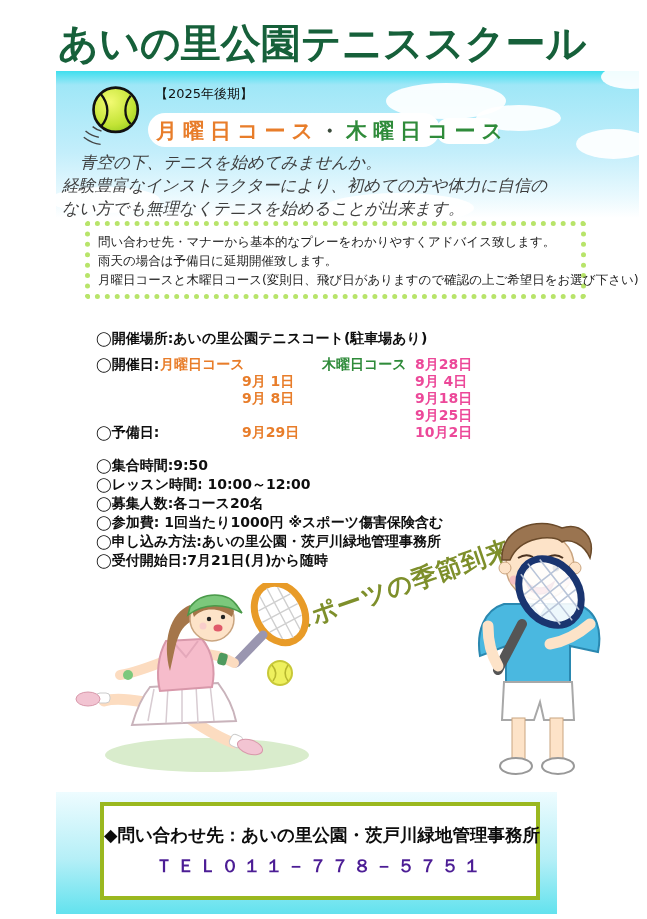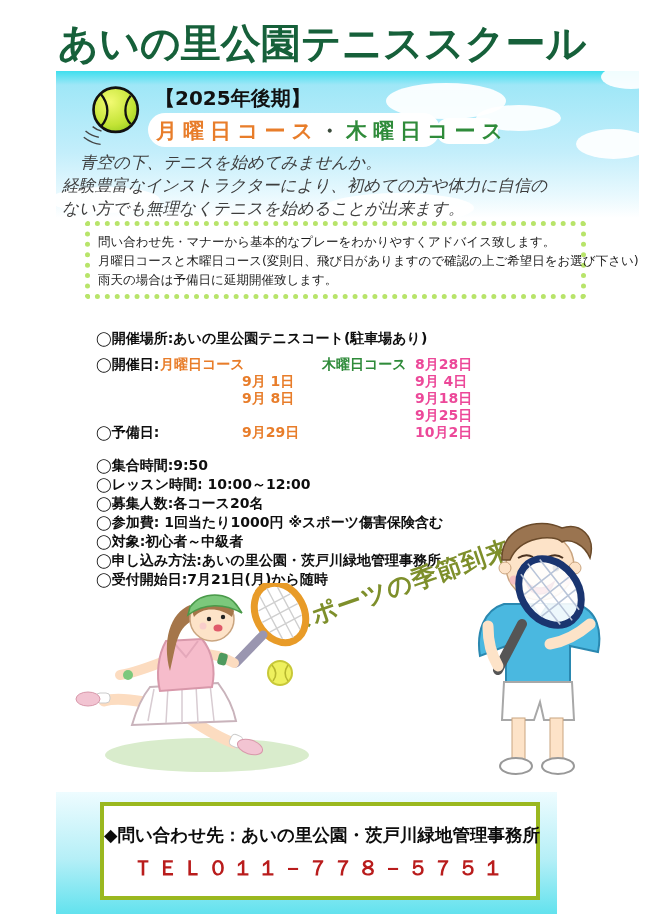--- a/index.html
+++ b/index.html
@@ -17,21 +17,21 @@
   
   .sky-band{
     position:absolute;left:56px;top:71px;width:583px;height:147px;
     background:linear-gradient(180deg,#3fdfee 0px,#9fe7f7 14px,#c3eefb 55%,#e9f9fe 85%,#ffffff 100%);
   }
   .cloud{position:absolute;background:rgba(255,255,255,0.92);border-radius:50%;}
   .bubble{position:absolute;background:#ffffff;border-radius:20px;}
   .ball-icon{position:absolute;left:26px;top:14px;width:62px;height:62px;}
   .term{
     position:absolute;left:99px;top:14px;
-    font-size:20px;font-weight:700;color:#111;white-space:nowrap;
+    font-size:13px;font-weight:400;color:#111;white-space:nowrap;
   }
   .course-line{
     position:absolute;left:100px;top:46px;
     font-size:21px;font-weight:800;letter-spacing:6px;white-space:nowrap;
   }
   .course-mon{color:#e87d2a;}
   .course-sep{color:#3a4a3a;}
   .course-thu{color:#2f8b3a;}
   .intro{
     position:absolute;left:6px;top:80px;width:560px;
@@ -80,21 +80,21 @@
   .contact-box{
     position:absolute;left:44px;top:10px;width:432px;height:90px;
     background:#ffffff;border:4px solid #9ab81f;
   }
   .contact-line1{
     margin-top:17px;text-align:center;
     font-size:17.5px;font-weight:800;color:#0c0c0c;white-space:nowrap;
   }
   .contact-line2{
     margin-top:7px;text-align:center;
-    font-size:21px;font-weight:800;color:#b91c1c;letter-spacing:4px;white-space:nowrap;
+    font-size:18px;font-weight:800;color:#4c1d95;letter-spacing:4px;white-space:nowrap;
   }
 </style>
 </head>
 <body>
 
 <div class="page">
 
   <div class="title">あいの里公園テニススクール</div>
 
   <div class="sky-band">
@@ -131,22 +131,22 @@
 
     <div class="intro">
       <div class="indent">青空の下、テニスを始めてみませんか。</div>
       <div>経験豊富なインストラクターにより、初めての方や体力に自信の</div>
       <div>ない方でも無理なくテニスを始めることが出来ます。</div>
     </div>
   </div>
 
   <div class="notice-box">
     <div>問い合わせ先・マナーから基本的なプレーをわかりやすくアドバイス致します。</div>
+    <div>雨天の場合は予備日に延期開催致します。</div>
     <div>月曜日コースと木曜日コース(変則日、飛び日がありますので確認の上ご希望日をお選び下さい)</div>
-    <div>雨天の場合は予備日に延期開催致します。</div>
   </div>
 
   <div class="details">
     <div class="d-line">◯開催場所:あいの里公園テニスコート(駐車場あり)</div>
 
     <div class="sched">
       <div class="srow">
         <span class="c-label">◯開催日:</span>
         <span class="c-mon">月曜日コース</span>
         <span class="c-thu">木曜日コース</span>
@@ -167,21 +167,20 @@
         <span class="c-label">◯予備日:</span>
         <span class="c-mondate">9月29日</span>
         <span class="c-thudate">10月2日</span>
       </div>
     </div>
 
     <div class="d-line meet">◯集合時間:9:50</div>
     <div class="d-line">◯レッスン時間: 10:00～12:00</div>
     <div class="d-line">◯募集人数:各コース20名</div>
     <div class="d-line">◯参加費: 1回当たり1000円 ※スポーツ傷害保険含む</div>
-    <div class="d-line">◯対象:初心者～中級者</div>
     <div class="d-line">◯申し込み方法:あいの里公園・茨戸川緑地管理事務所</div>
     <div class="d-line">◯受付開始日:7月21日(月)から随時</div>
   </div>
 
   <div class="slogan">スポーツの季節到来！</div>
 
   <svg class="girl" viewBox="0 0 272 198">
     <ellipse cx="145" cy="172" rx="102" ry="17" fill="#d9eccc"></ellipse>
 
     <g transform="rotate(-28 218 30)">

